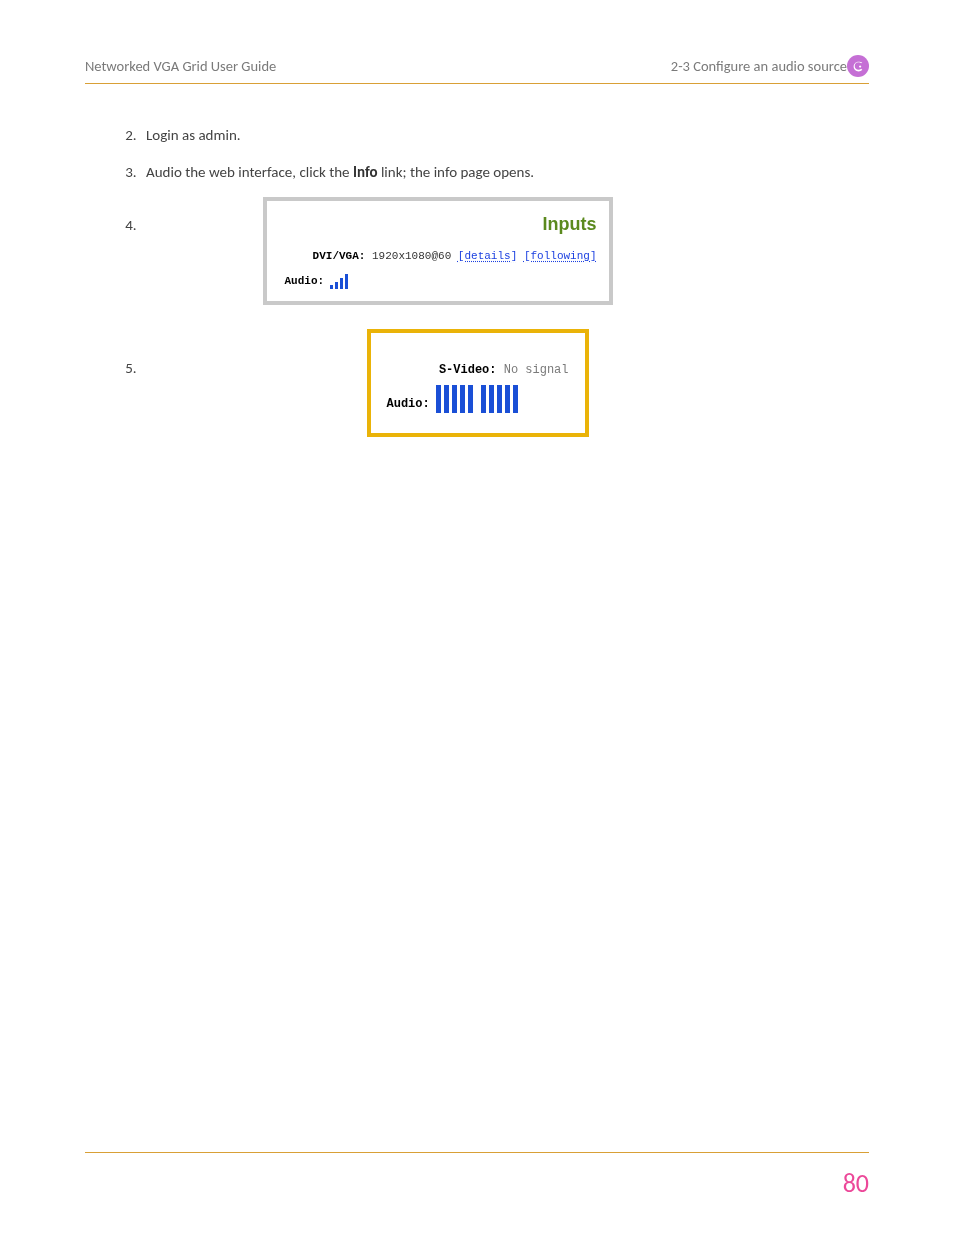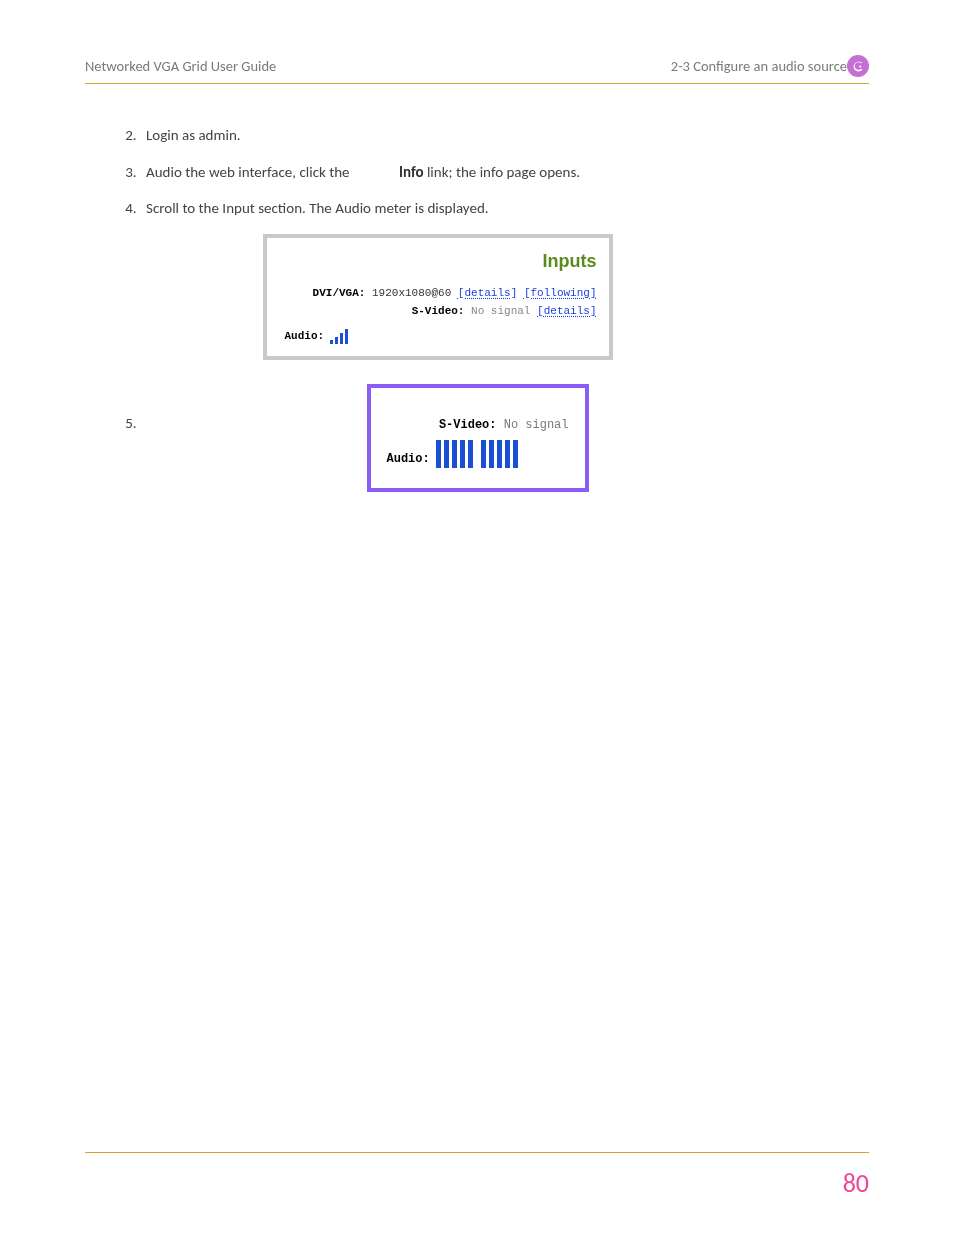--- a/index.html
+++ b/index.html
@@ -31,21 +31,21 @@
   .logo-badge svg { width: 13px; height: 13px; }
   .list {
     margin-top: 40px;
     margin-left: 55px;
     font-size: 15px;
     color: #444;
     line-height: 1.5;
   }
   .list li { margin-bottom: 14px; padding-left: 6px; }
   .list li::marker { color: #444; }
-  .bold { font-weight: 600; color: #333; margin-left: 46px; }
+  .bold { font-weight: 600; color: #333; }
   .fig-wrap { display: flex; justify-content: center; margin: 14px 0 24px 0; text-align: right; }
   .fig1 {
     border: 4px solid #c9c9c9;
     background: #fff;
     width: 350px;
     padding: 10px 12px 12px 12px;
     margin-left: -140px;
   }
   .fig1 h3 {
     font-family: Verdana, Arial, sans-serif;
@@ -60,21 +60,21 @@
   .mono a { color: #1a3fe0; text-decoration: underline; text-decoration-style: dotted; text-underline-offset: 2px; cursor: pointer; }
   .mono .row { margin-bottom: 2px; white-space: nowrap; }
   .audio-row { display: flex; align-items: flex-end; gap: 6px; margin-top: 8px; margin-left: 6px; }
   .meter1 { display: flex; align-items: flex-end; gap: 2px; height: 16px; }
   .meter1 .bar { width: 3px; background: #1a4fd6; }
   .meter1 .b1 { height: 4px; }
   .meter1 .b2 { height: 7px; }
   .meter1 .b3 { height: 11px; }
   .meter1 .b4 { height: 15px; }
   .fig2 {
-    border: 4px solid #8b5cf6;
+    border: 4px solid #eab308;
     background: #fff;
     width: 222px;
     padding: 28px 16px 20px 16px;
     margin-left: -60px;
   }
   .mono2 { font-family: "Courier New", monospace; font-size: 12px; color: #000; font-weight: 700; }
   .mono2 .no { color: #7a7a7a; font-weight: 400; }
   .audio-row2 { display: flex; align-items: flex-end; gap: 6px; margin-top: 4px; }
   .meter2 { display: flex; align-items: flex-end; gap: 8px; height: 30px; }
   .group { display: flex; align-items: flex-end; gap: 3px; }
@@ -106,35 +106,30 @@
         </svg>
     </span>
   </div>
 </div>
 
 <ol class="list" start="2">
   <li><span>Login as admin.</span></li>
   <li>
     <span>Audio the web interface, click the </span><span class="bold">Info</span><span> link; the info page opens.</span>
   </li>
-  <li><span>Scroll to the Input section. The Audio meter is displayed.</span>
+  <li>
     <div class="fig-wrap">
       <div class="fig1">
         <h3>Inputs</h3>
         <div class="mono">
           <div class="row">
             <span class="lbl">DVI/VGA:</span>
             <span>1920x1080@60</span>
             <a>[details]</a>
             <a>[following]</a>
-          </div>
-          <div class="row">
-            <span class="lbl">S-Video:</span>
-            <span class="no">No signal</span>
-            <a>[details]</a>
           </div>
           <div class="audio-row">
             <span class="lbl">Audio:</span>
             <span class="meter1">
               <span class="bar b1"></span>
                 <span class="bar b2"></span>
                 <span class="bar b3"></span>
                 <span class="bar b4"></span>
             </span>
           </div>

